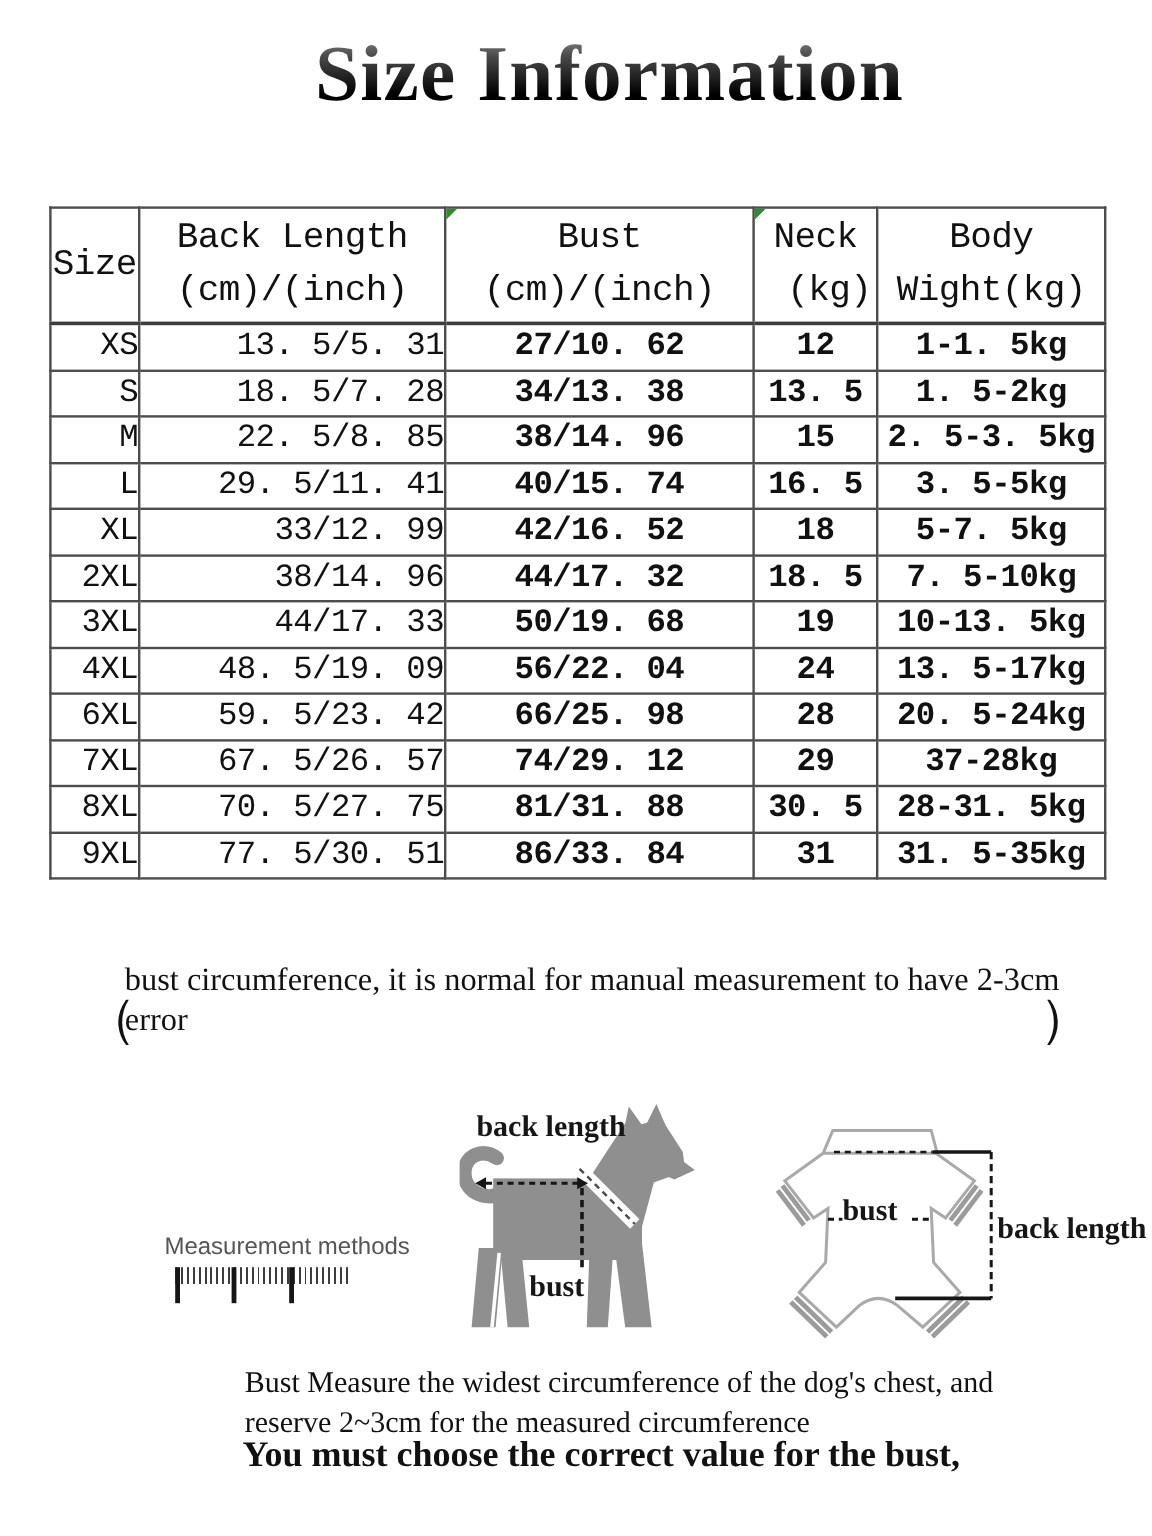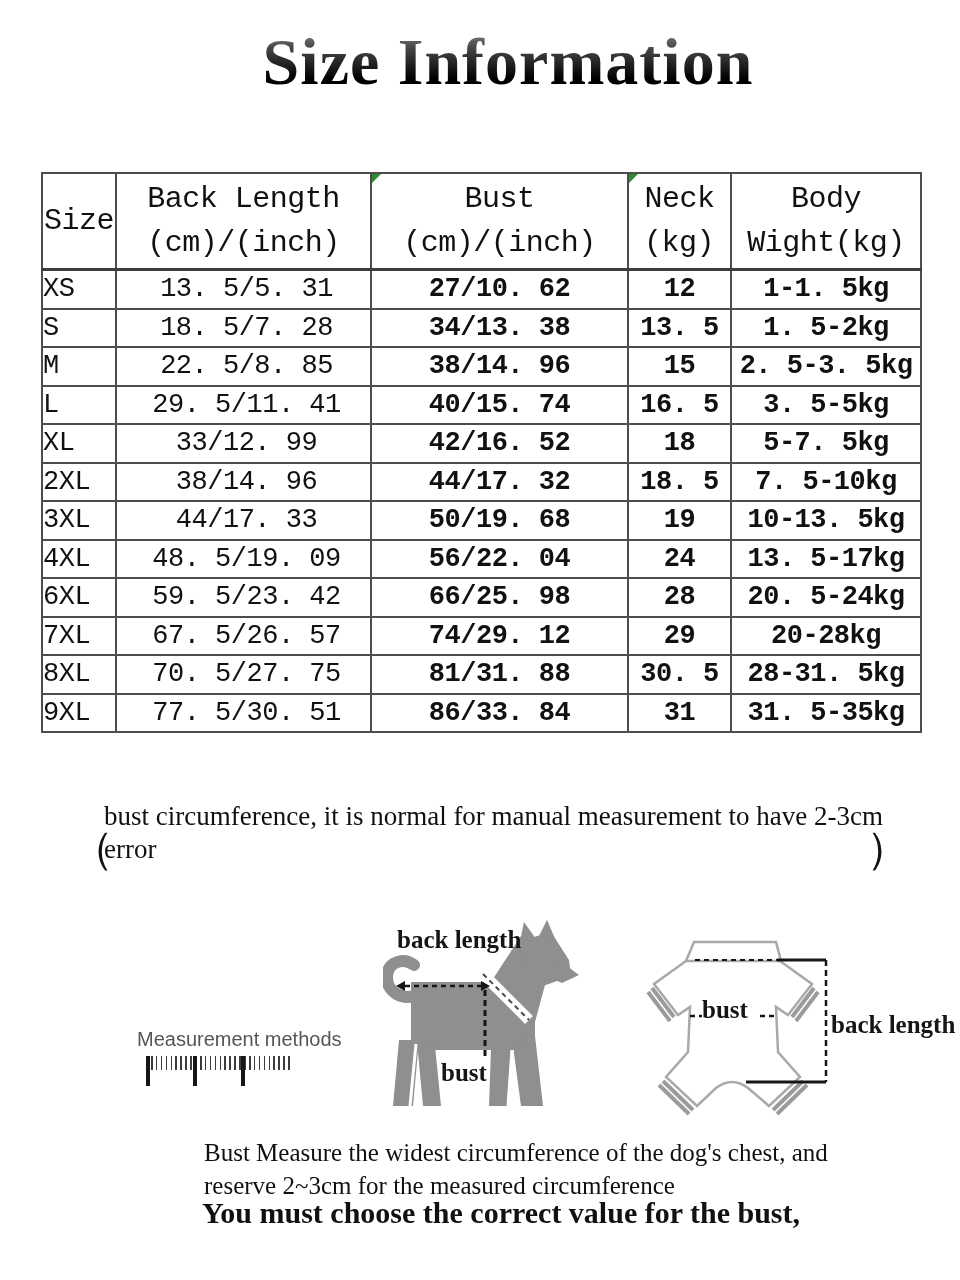--- a/index.html
+++ b/index.html
@@ -19,23 +19,23 @@
   table.size-table{position:absolute;left:41px;top:172px;width:879px;
         border-collapse:collapse;table-layout:fixed;
         font-family:"Liberation Mono",monospace;}
   .size-table th,.size-table td{border:2px solid #4d4d4d;padding:0;
         vertical-align:middle;font-weight:normal;letter-spacing:-0.5px;}
   .size-table thead th{height:94px;font-size:30px;border-bottom:3px solid #3d3d3d;position:relative;}
   .size-table tbody td{height:36.5px;font-size:27px;}
   .col-size{width:74px;}.col-back{width:255px;}.col-bust{width:257px;}
   .col-neck{width:103px;}.col-body{width:190px;}
   .size-table .h1,.size-table .h2{line-height:44px;text-align:center;}
-  .size-table th.a-right .h2{text-align:right;padding-right:16px;}
-  .size-table td.c0{text-align:left;}
-  .size-table td.c1{text-align:center;padding-left:6px;}
+  .size-table th.a-right .h2{text-align:right;padding-right:4px;}
+  .size-table td.c0{text-align:right;}
+  .size-table td.c1{text-align:right;padding-left:6px;}
   .size-table td.c2,.size-table td.c3,.size-table td.c4{text-align:center;font-weight:bold;}
   .corner{position:absolute;top:0;left:0;width:0;height:0;
           border-top:9px solid #2e8b2e;border-right:9px solid transparent;}
 
   
   .note{position:absolute;left:70px;top:800px;width:850px;font-size:27px;line-height:33px;}
   .note-lines{margin-left:34px;}
   .paren{position:absolute;font-size:44px;font-weight:normal;}
   .paren.left{left:0;top:32px;}
   .paren.right{right:10px;top:32px;}
@@ -167,21 +167,21 @@
           <td class="c1">59. 5/23. 42</td>
           <td class="c2">66/25. 98</td>
           <td class="c3">28</td>
           <td class="c4">20. 5-24kg</td>
         </tr>
         <tr>
           <td class="c0">7XL</td>
           <td class="c1">67. 5/26. 57</td>
           <td class="c2">74/29. 12</td>
           <td class="c3">29</td>
-          <td class="c4">20-28kg</td>
+          <td class="c4">37-28kg</td>
         </tr>
         <tr>
           <td class="c0">8XL</td>
           <td class="c1">70. 5/27. 75</td>
           <td class="c2">81/31. 88</td>
           <td class="c3">30. 5</td>
           <td class="c4">28-31. 5kg</td>
         </tr>
         <tr>
           <td class="c0">9XL</td>

